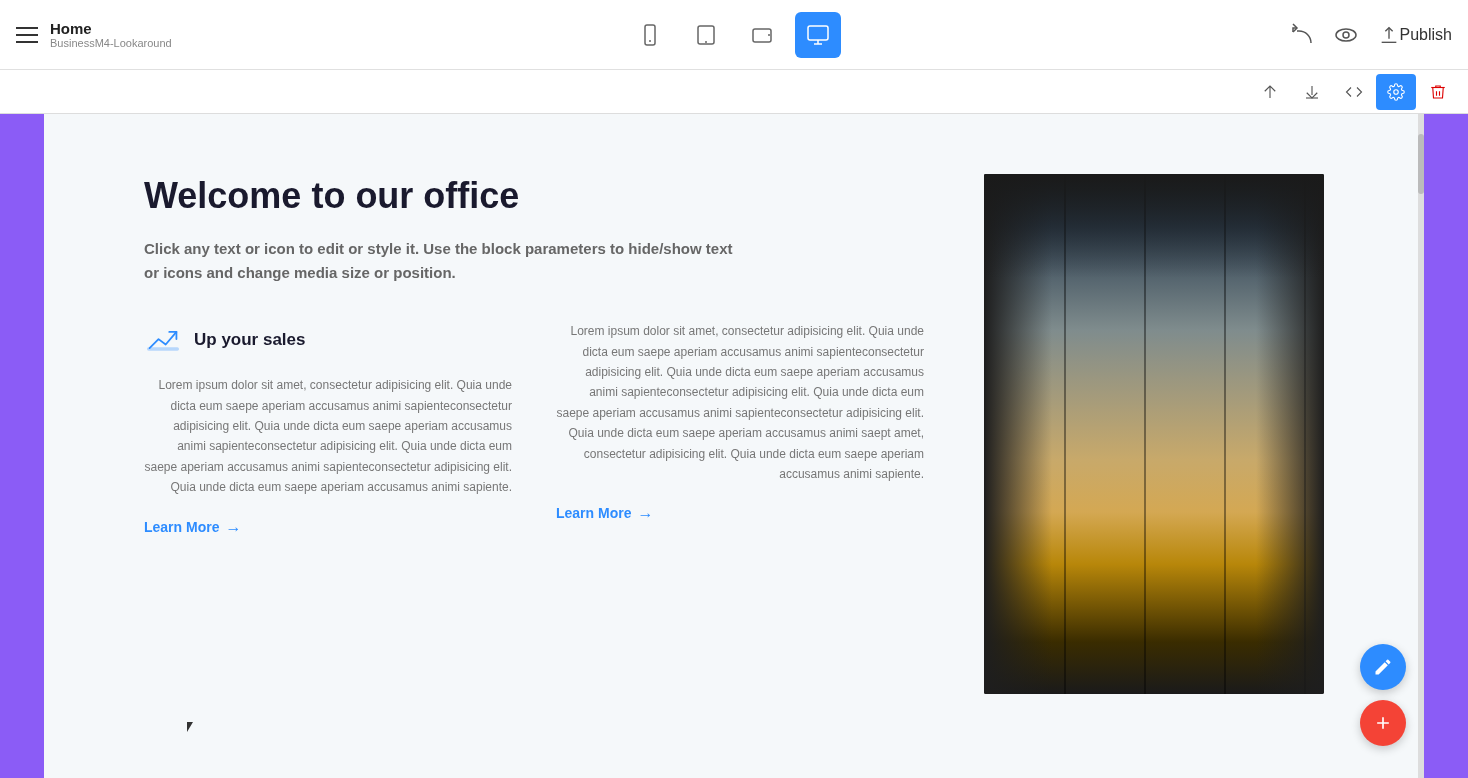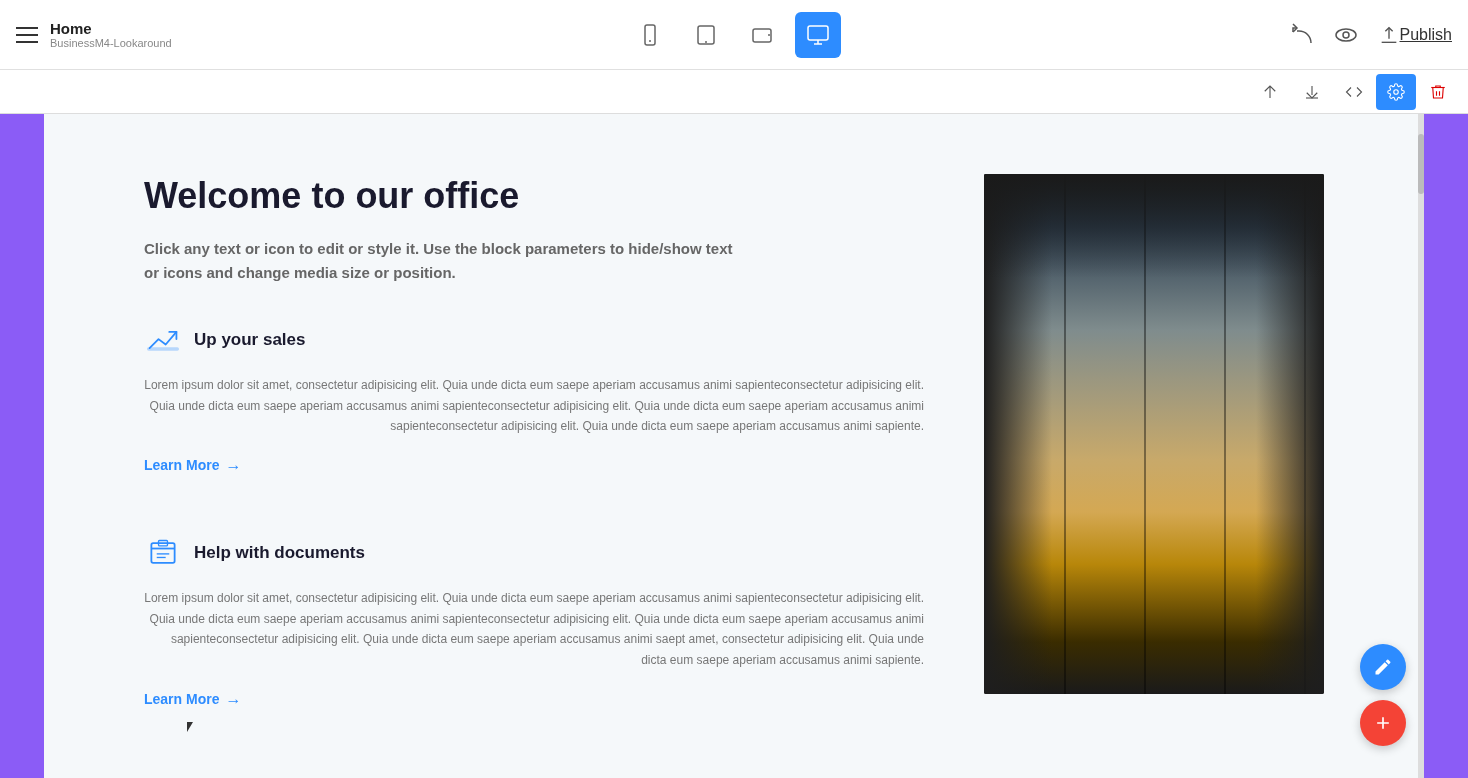--- a/index.html
+++ b/index.html
@@ -79,21 +79,20 @@
     .topbar-icon-btn svg { width: 24px; height: 24px; fill: none; stroke: #555; stroke-width: 1.5; }
     .publish-btn {
       display: flex;
       align-items: center;
       background: none;
       border: none;
       cursor: pointer;
       font-size: 16px;
       font-weight: 500;
       color: #333;
-      text-decoration: underline;
     }
     .publish-btn svg { width: 22px; height: 22px; fill: none; stroke: #555; stroke-width: 1.5; }
 
     
     .toolbar-strip {
       height: 44px;
       background: #fff;
       border-bottom: 1px solid #ddd;
       display: flex;
       align-items: center;
@@ -156,22 +155,21 @@
     .block-subtitle {
       font-size: 15px;
       color: #666;
       line-height: 1.6;
       margin-bottom: 36px;
       max-width: 600px;
       font-weight: bold;
     }
     .features-row {
       display: flex;
-      gap: 60px;
-      flex-direction: column;
+      gap: 44px;
     }
     .feature-col {
       flex: 1;
     }
     .feature-header {
       display: flex;
       align-items: center;
       gap: 12px;
       margin-bottom: 16px;
     }
@@ -466,32 +464,20 @@
               <span class="feature-title">Up your sales</span>
             </div>
             <p class="feature-body">Lorem ipsum dolor sit amet, consectetur adipisicing elit. Quia unde dicta eum saepe aperiam accusamus animi sapienteconsectetur adipisicing elit. Quia unde dicta eum saepe aperiam accusamus animi sapienteconsectetur adipisicing elit. Quia unde dicta eum saepe aperiam accusamus animi sapienteconsectetur adipisicing elit. Quia unde dicta eum saepe aperiam accusamus animi sapiente.</p>
             <a class="learn-more-link">
               <span>Learn More</span>
               <span class="arrow">→</span>
             </a>
           </div>
 
           <div class="feature-col">
-            <div class="feature-header">
-              <div class="feature-icon">
-                <svg viewBox="0 0 38 38">
-                  <rect x="6" y="8" width="26" height="22" rx="2" stroke="#2d8cff" stroke-width="2" fill="none"></rect>
-                  <line x1="6" y1="14" x2="32" y2="14" stroke="#2d8cff" stroke-width="2"></line>
-                  <line x1="12" y1="20" x2="26" y2="20" stroke="#2d8cff" stroke-width="1.5"></line>
-                  <line x1="12" y1="24" x2="22" y2="24" stroke="#2d8cff" stroke-width="1.5"></line>
-                  <rect x="14" y="5" width="10" height="6" rx="1" stroke="#2d8cff" stroke-width="1.5" fill="none"></rect>
-                </svg>
-              </div>
-              <span class="feature-title">Help with documents</span>
-            </div>
             <p class="feature-body">Lorem ipsum dolor sit amet, consectetur adipisicing elit. Quia unde dicta eum saepe aperiam accusamus animi sapienteconsectetur adipisicing elit. Quia unde dicta eum saepe aperiam accusamus animi sapienteconsectetur adipisicing elit. Quia unde dicta eum saepe aperiam accusamus animi sapienteconsectetur adipisicing elit. Quia unde dicta eum saepe aperiam accusamus animi saept amet, consectetur adipisicing elit. Quia unde dicta eum saepe aperiam accusamus animi sapiente.</p>
             <a class="learn-more-link">
               <span>Learn More</span>
               <span class="arrow">→</span>
             </a>
           </div>
         </div>
       </div>
 
       <div class="content-right">

